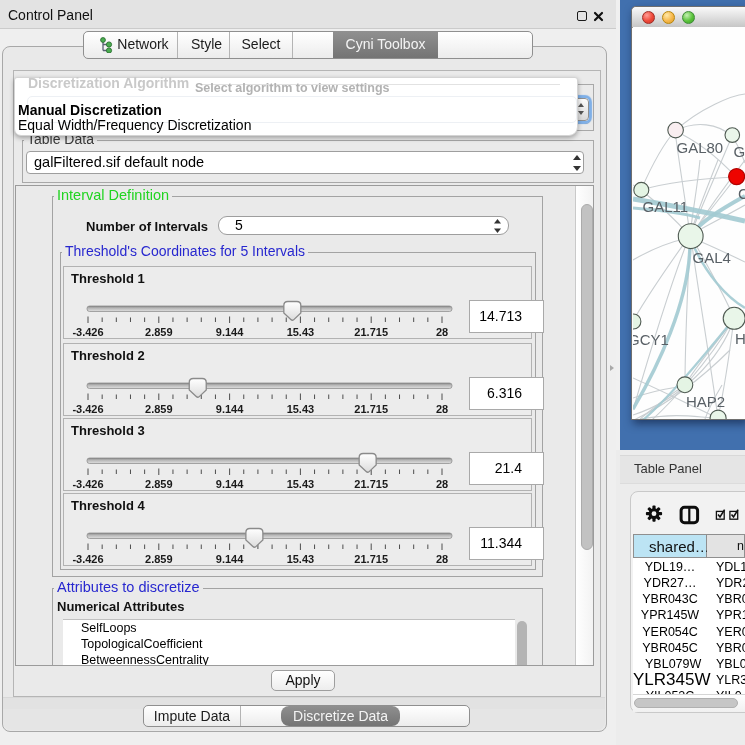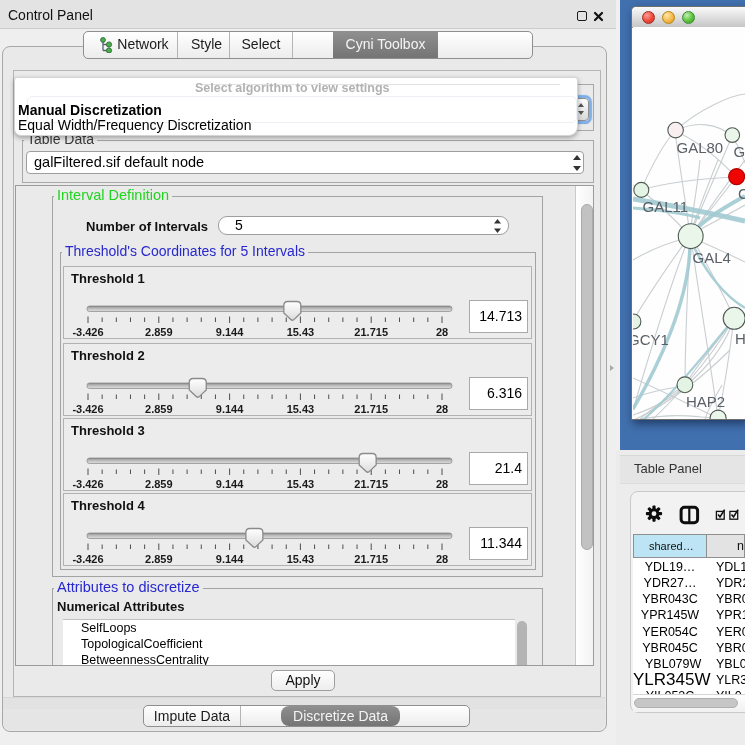--- a/index.html
+++ b/index.html
@@ -5,21 +5,21 @@
   html,body{margin:0;padding:0;}
   body{width:745px;height:745px;overflow:hidden;background:#ececec;
        font-family:"Liberation Sans", sans-serif;}
   .abs{position:absolute;}
   #stage{position:relative;width:745px;height:745px;}
   .grouptitle{position:absolute;font-size:14px;background:#eaeaea;padding:0 3px;line-height:13px;}
   .combo{position:absolute;background:#fff;border:1px solid #9e9e9e;border-radius:4px;
          font-size:14.5px;color:#000;}
   .tickl{position:absolute;font-size:11px;font-weight:bold;color:#1a1a1a;top:59px;width:50px;text-align:center;}
   .vbox{position:absolute;left:405px;top:33px;width:52px;height:31px;background:#fff;border:1px solid #a9a9a9;
-        font-size:14px;color:#000;text-align:right;line-height:31px;padding-right:5px;}
+        font-size:14px;color:#000;text-align:right;line-height:31px;padding-right:21px;}
   .thlabel{position:absolute;left:7px;top:4px;font-size:13px;font-weight:bold;color:#111;}
   .tblock{position:absolute;left:47px;width:467px;height:71px;border:1px solid #b2b2b2;background:#ececec;}
   .seg{float:left;height:26px;line-height:24px;text-align:center;font-size:14px;color:#1b1b1b;
        border-right:1px solid #b4b4b4;box-sizing:border-box;}
   .seg.sel{background:linear-gradient(#8f8f8f,#747474);color:#f4f4f4;border-right:none;margin-left:40px;}
 </style>
 </head>
 <body>
 <div id="stage">
 
@@ -54,20 +54,21 @@
 <div class="abs" style="left:22px;top:84px;width:570px;height:45px;border:1px solid #a8a8a8;"></div>
 
 <div class="abs" style="left:26px;top:96px;width:563px;height:26px;background:#fff;border:1px solid #a0a0a0;border-radius:5px;"></div>
 <div class="abs" style="left:574px;top:98px;width:13px;height:21px;background:linear-gradient(#fdfdfd,#d9d9d9);border:1px solid #8f8f8f;border-radius:4px;box-shadow:0 0 1px 3px #7fb0e8;"></div>
 <svg class="abs" style="left:576px;top:102px;" width="10" height="14" viewBox="0 0 10 14">
       <path d="M5 1 L8 5 L2 5 Z" fill="#555"></path>
       <path d="M5 13 L8 9 L2 9 Z" fill="#555"></path>
     </svg>
 
 <div class="abs" style="left:14px;top:77px;width:562px;height:57px;background:#ffffff;border:1px solid #d4d4d4;border-radius:3px 3px 9px 7px;box-shadow:0 2px 5px rgba(0,0,0,0.32);z-index:40;"></div>
+<div class="abs" style="left:28px;top:75px;font-size:14px;font-weight:bold;color:#c9c9c9;z-index:41;">Discretization Algorithm</div>
 <div class="abs" style="left:200px;top:84px;width:360px;height:1px;background:#e2e2e2;z-index:41;"></div>
 <div class="abs" style="left:27px;top:96px;width:548px;height:25px;border:1px solid #edf0f4;border-radius:5px;z-index:41;"></div>
 
 <div class="abs" style="left:195px;top:81px;font-size:12.5px;font-weight:bold;color:#b2b2b2;z-index:41;">Select algorithm to view settings</div>
 <div class="abs" style="left:18px;top:117px;font-size:14px;color:#000;z-index:41;">Equal Width/Frequency Discretization</div>
 <div class="abs" style="left:18px;top:102px;font-size:14px;font-weight:bold;color:#000;z-index:41;">Manual Discretization</div>
 
 <div class="abs" style="left:22px;top:140px;width:570px;height:41px;border:1px solid #a8a8a8;"></div>
 <div class="grouptitle" style="left:24px;top:133px;color:#3a3a3a;">Table Data</div>
 <div class="combo" style="left:26px;top:151px;width:556px;height:21px;line-height:21px;">
@@ -419,21 +420,21 @@
   <line x1="49.3" y1="4.5" x2="49.3" y2="19.5" stroke="#0d0d0d" stroke-width="2.2"></line>
   <g stroke="#111" fill="none">
    <rect x="76.4" y="8.4" width="7.8" height="7.8" stroke-width="1.3"></rect>
    <path d="M78 11.6 L80 14 L84.6 6.6" stroke-width="1.6"></path>
    <rect x="89.9" y="8.4" width="7.8" height="7.8" stroke-width="1.3"></rect>
    <path d="M91.5 11.6 L93.5 14 L98.1 6.6" stroke-width="1.6"></path>
   </g>
 </svg>
 
 <div class="abs" style="left:633px;top:534px;width:112px;height:163px;background:#fff;"></div>
-<div class="abs" style="left:633px;top:534px;width:74px;height:24px;background:#bce4f4;border:1px solid #8f8f8f;box-sizing:border-box;line-height:23px;font-size:11px;color:#111;padding-left:15px;">shared…</div>
+<div class="abs" style="left:633px;top:534px;width:74px;height:24px;background:#bce4f4;border:1px solid #8f8f8f;box-sizing:border-box;text-align:center;line-height:23px;font-size:15px;color:#111;padding-left:15px;">shared…</div>
 <div class="abs" style="left:707px;top:534px;width:38px;height:24px;background:#e3e3e3;border:1px solid #8f8f8f;border-left:none;box-sizing:border-box;line-height:23px;font-size:12.5px;color:#111;"><span style="margin-left:30px;">n</span></div>
 <div class="abs" style="left:633px;top:559.0px;width:74px;height:16px;font-size:12.5px;color:#000;text-align:center;line-height:16px;">YDL19…</div>
 <div class="abs" style="left:716px;top:559.0px;width:30px;height:16px;font-size:12.5px;color:#000;line-height:16px;overflow:hidden;">YDL1</div>
 <div class="abs" style="left:633px;top:575.1px;width:74px;height:16px;font-size:12.5px;color:#000;text-align:center;line-height:16px;">YDR27…</div>
 <div class="abs" style="left:716px;top:575.1px;width:30px;height:16px;font-size:12.5px;color:#000;line-height:16px;overflow:hidden;">YDR2</div>
 <div class="abs" style="left:633px;top:591.3px;width:74px;height:16px;font-size:12.5px;color:#000;text-align:center;line-height:16px;">YBR043C</div>
 <div class="abs" style="left:716px;top:591.3px;width:30px;height:16px;font-size:12.5px;color:#000;line-height:16px;overflow:hidden;">YBR0</div>
 <div class="abs" style="left:633px;top:607.4px;width:74px;height:16px;font-size:12.5px;color:#000;text-align:center;line-height:16px;">YPR145W</div>
 <div class="abs" style="left:716px;top:607.4px;width:30px;height:16px;font-size:12.5px;color:#000;line-height:16px;overflow:hidden;">YPR1</div>
 <div class="abs" style="left:633px;top:623.5px;width:74px;height:16px;font-size:12.5px;color:#000;text-align:center;line-height:16px;">YER054C</div>

